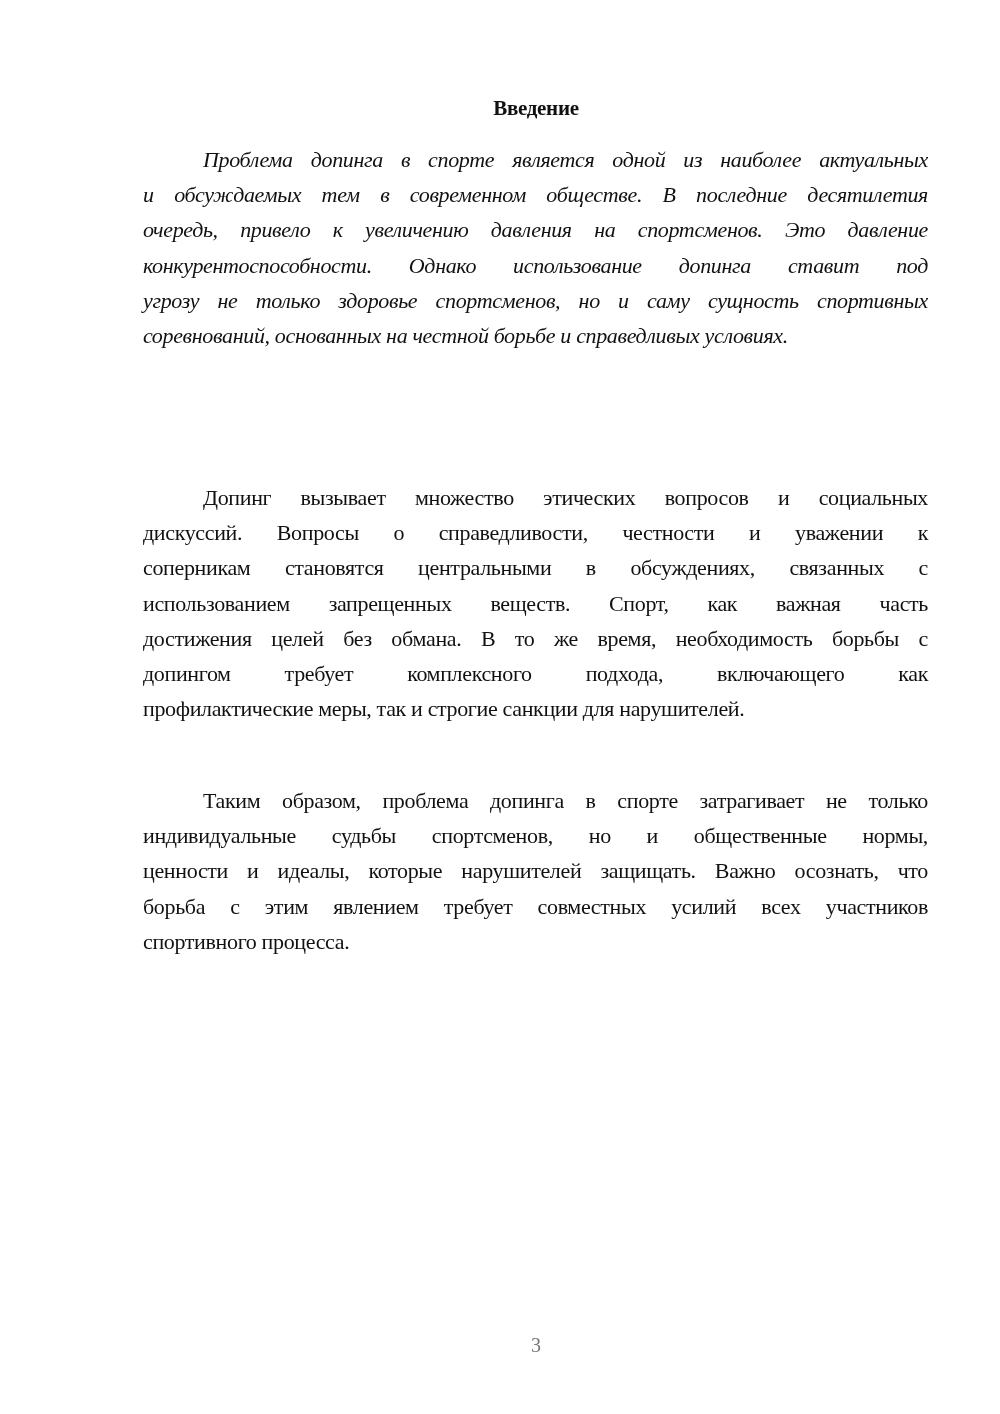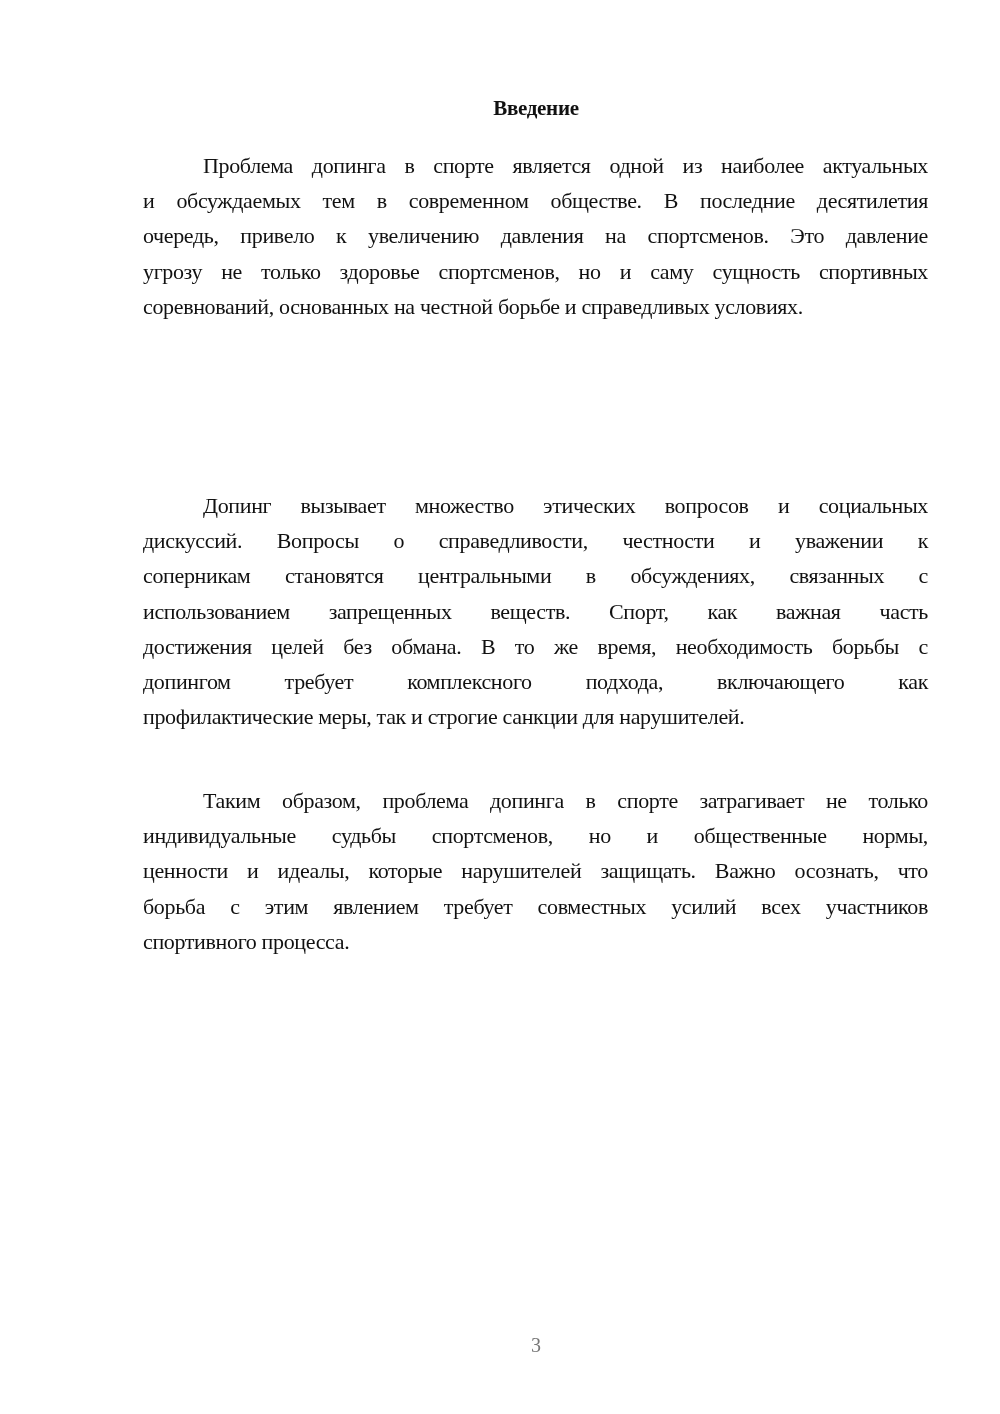--- a/index.html
+++ b/index.html
@@ -22,29 +22,30 @@
     position: absolute; top: 1334px; left: 0; width: 1072px; text-align: center;
     font-family: "Liberation Serif", serif; font-size: 20px; color: #777;
   }
 </style>
 </head>
 <body>
 
 <div class="page">
   <div class="title">Введение</div>
 
-  <div class="para" style="top:148px;">
+  <div class="para" style="top:142px;font-style:italic;">
     <div class="line first">Проблема допинга в спорте является одной из наиболее актуальных</div>
     <div class="line">и обсуждаемых тем в современном обществе. В последние десятилетия</div>
     <div class="line">очередь, привело к увеличению давления на спортсменов. Это давление</div>
+    <div class="line">конкурентоспособности. Однако использование допинга ставит под</div>
     <div class="line">угрозу не только здоровье спортсменов, но и саму сущность спортивных</div>
     <div class="line last">соревнований, основанных на честной борьбе и справедливых условиях.</div>
   </div>
 
-  <div class="para" style="top:480px;margin-top:8px;">
+  <div class="para" style="top:480px;">
     <div class="line first">Допинг вызывает множество этических вопросов и социальных</div>
     <div class="line">дискуссий. Вопросы о справедливости, честности и уважении к</div>
     <div class="line">соперникам становятся центральными в обсуждениях, связанных с</div>
     <div class="line">использованием запрещенных веществ. Спорт, как важная часть</div>
     <div class="line">достижения целей без обмана. В то же время, необходимость борьбы с</div>
     <div class="line">допингом требует комплексного подхода, включающего как</div>
     <div class="line last">профилактические меры, так и строгие санкции для нарушителей.</div>
   </div>
 
   <div class="para" style="top:783px;">

